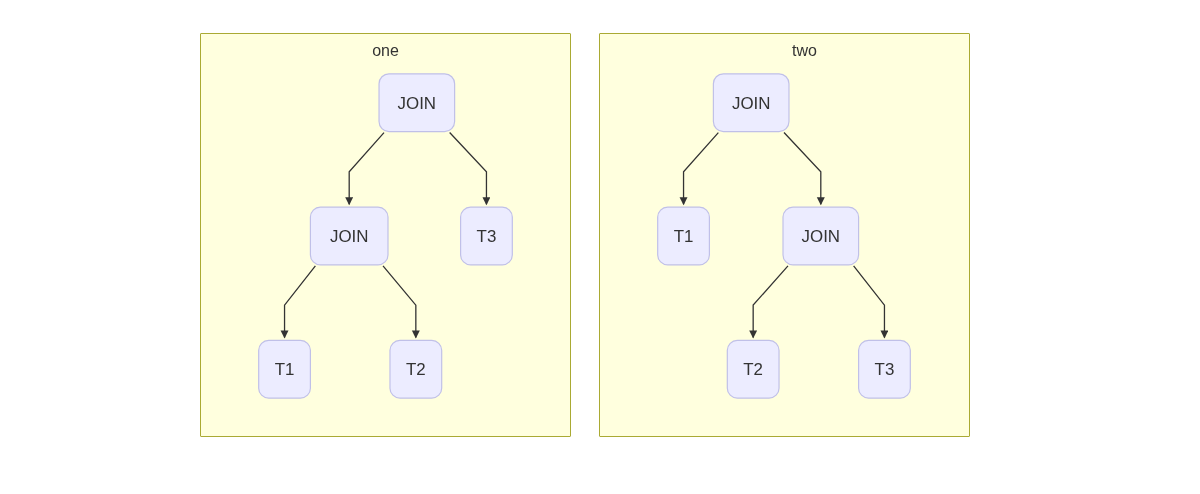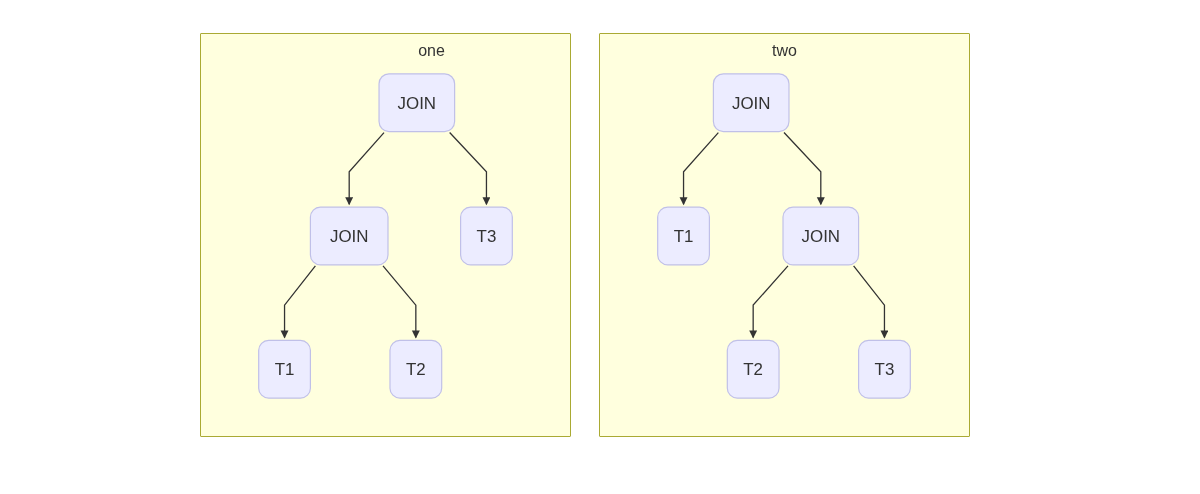--- a/index.html
+++ b/index.html
@@ -54,21 +54,21 @@
     stroke: #333333;
     stroke-width: 1.3;
   }
 </style>
 </head>
 <body>
 
 <div class="canvas" style="background: rgb(255, 255, 255);">
 
   <section class="panel" id="panel-0" style="left: 200px; top: 33px; width: 371px; height: 404px; background: rgb(255, 255, 222); border-color: rgb(170, 170, 51);">
-    <div class="panel-title" style="color: rgb(51, 51, 51); padding-left: 46px;">one</div>
+    <div class="panel-title" style="color: rgb(51, 51, 51);">one</div>
     <svg class="diagram-svg" id="svg-0" viewBox="0 0 371 404">
         <defs>
           <marker id="arrow-0" markerWidth="9" markerHeight="9" refX="7" refY="4" orient="auto" markerUnits="userSpaceOnUse">
             <path d="M0,0 L8,4 L0,8 Z" fill="#333333"></path>
           </marker>
         </defs>
         <path d="M184,99 L149,138.5 L149,171" class="edge-path" stroke="#333333" marker-end="url(#arrow-0)"></path>
         <path d="M250,99 L287,138.5 L287,171" class="edge-path" stroke="#333333" marker-end="url(#arrow-0)"></path>
         <path d="M115,233 L84,272.5 L84,305" class="edge-path" stroke="#333333" marker-end="url(#arrow-0)"></path>
         <path d="M183,233 L216,272.5 L216,305" class="edge-path" stroke="#333333" marker-end="url(#arrow-0)"></path>
@@ -89,21 +89,21 @@
           <text x="84" y="343" class="node-label" fill="#333333">T1</text>
         </g>
         <g>
           <rect x="190" y="308" width="52" height="58" rx="10" ry="10" class="node-rect" fill="#ececff" stroke="#c0c0e8"></rect>
           <text x="216" y="343" class="node-label" fill="#333333">T2</text>
         </g>
       </svg>
   </section>
 
   <section class="panel" id="panel-1" style="left: 599px; top: 33px; width: 371px; height: 404px; background: rgb(255, 255, 222); border-color: rgb(170, 170, 51);">
-    <div class="panel-title" style="color: rgb(51, 51, 51);">two</div>
+    <div class="panel-title" style="color: rgb(51, 51, 51); padding-left: 20px;">two</div>
     <svg class="diagram-svg" id="svg-1" viewBox="0 0 371 404">
         <defs>
           <marker id="arrow-1" markerWidth="9" markerHeight="9" refX="7" refY="4" orient="auto" markerUnits="userSpaceOnUse">
             <path d="M0,0 L8,4 L0,8 Z" fill="#333333"></path>
           </marker>
         </defs>
         <path d="M119,99 L84,138.5 L84,171" class="edge-path" stroke="#333333" marker-end="url(#arrow-1)"></path>
         <path d="M185,99 L222,138.5 L222,171" class="edge-path" stroke="#333333" marker-end="url(#arrow-1)"></path>
         <path d="M189,233 L154,272.5 L154,305" class="edge-path" stroke="#333333" marker-end="url(#arrow-1)"></path>
         <path d="M255,233 L286,272.5 L286,305" class="edge-path" stroke="#333333" marker-end="url(#arrow-1)"></path>

